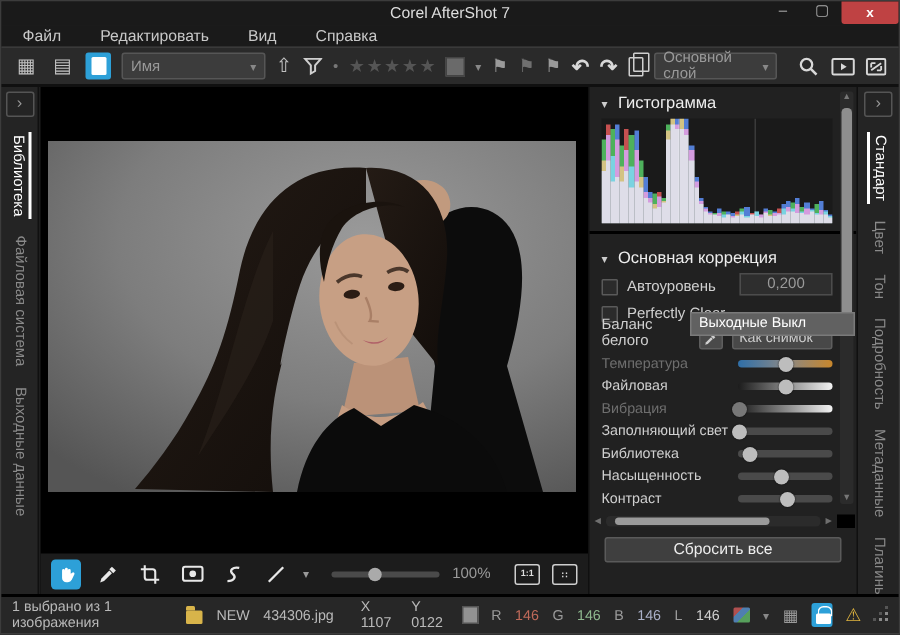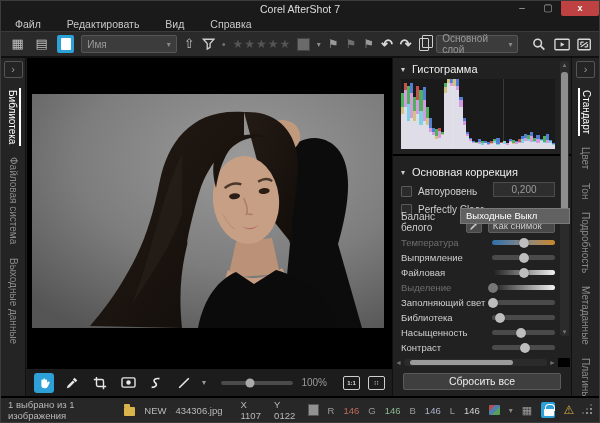--- a/index.html
+++ b/index.html
@@ -468,33 +468,27 @@
       </div>
 
       <div>
           <div class="srow dis">
             <span class="slab">Температура</span>
             <span class="strack temperature">
               <span class="sthumb" style="left: 50%;"></span>
             </span>
           </div>
           <div class="srow">
-            <span class="slab">Выпрямление</span>
-            <span class="strack plain">
-              <span class="sthumb" style="left: 50%;"></span>
-            </span>
-          </div>
-          <div class="srow">
             <span class="slab">Файловая</span>
             <span class="strack exposure">
               <span class="sthumb" style="left: 50%;"></span>
             </span>
           </div>
           <div class="srow dis">
-            <span class="slab">Выделение</span>
+            <span class="slab">Вибрация</span>
             <span class="strack exposure">
               <span class="sthumb dark" style="left: 1%;"></span>
             </span>
           </div>
           <div class="srow">
             <span class="slab">Заполняющий свет</span>
             <span class="strack plain">
               <span class="sthumb" style="left: 2%;"></span>
             </span>
           </div>

